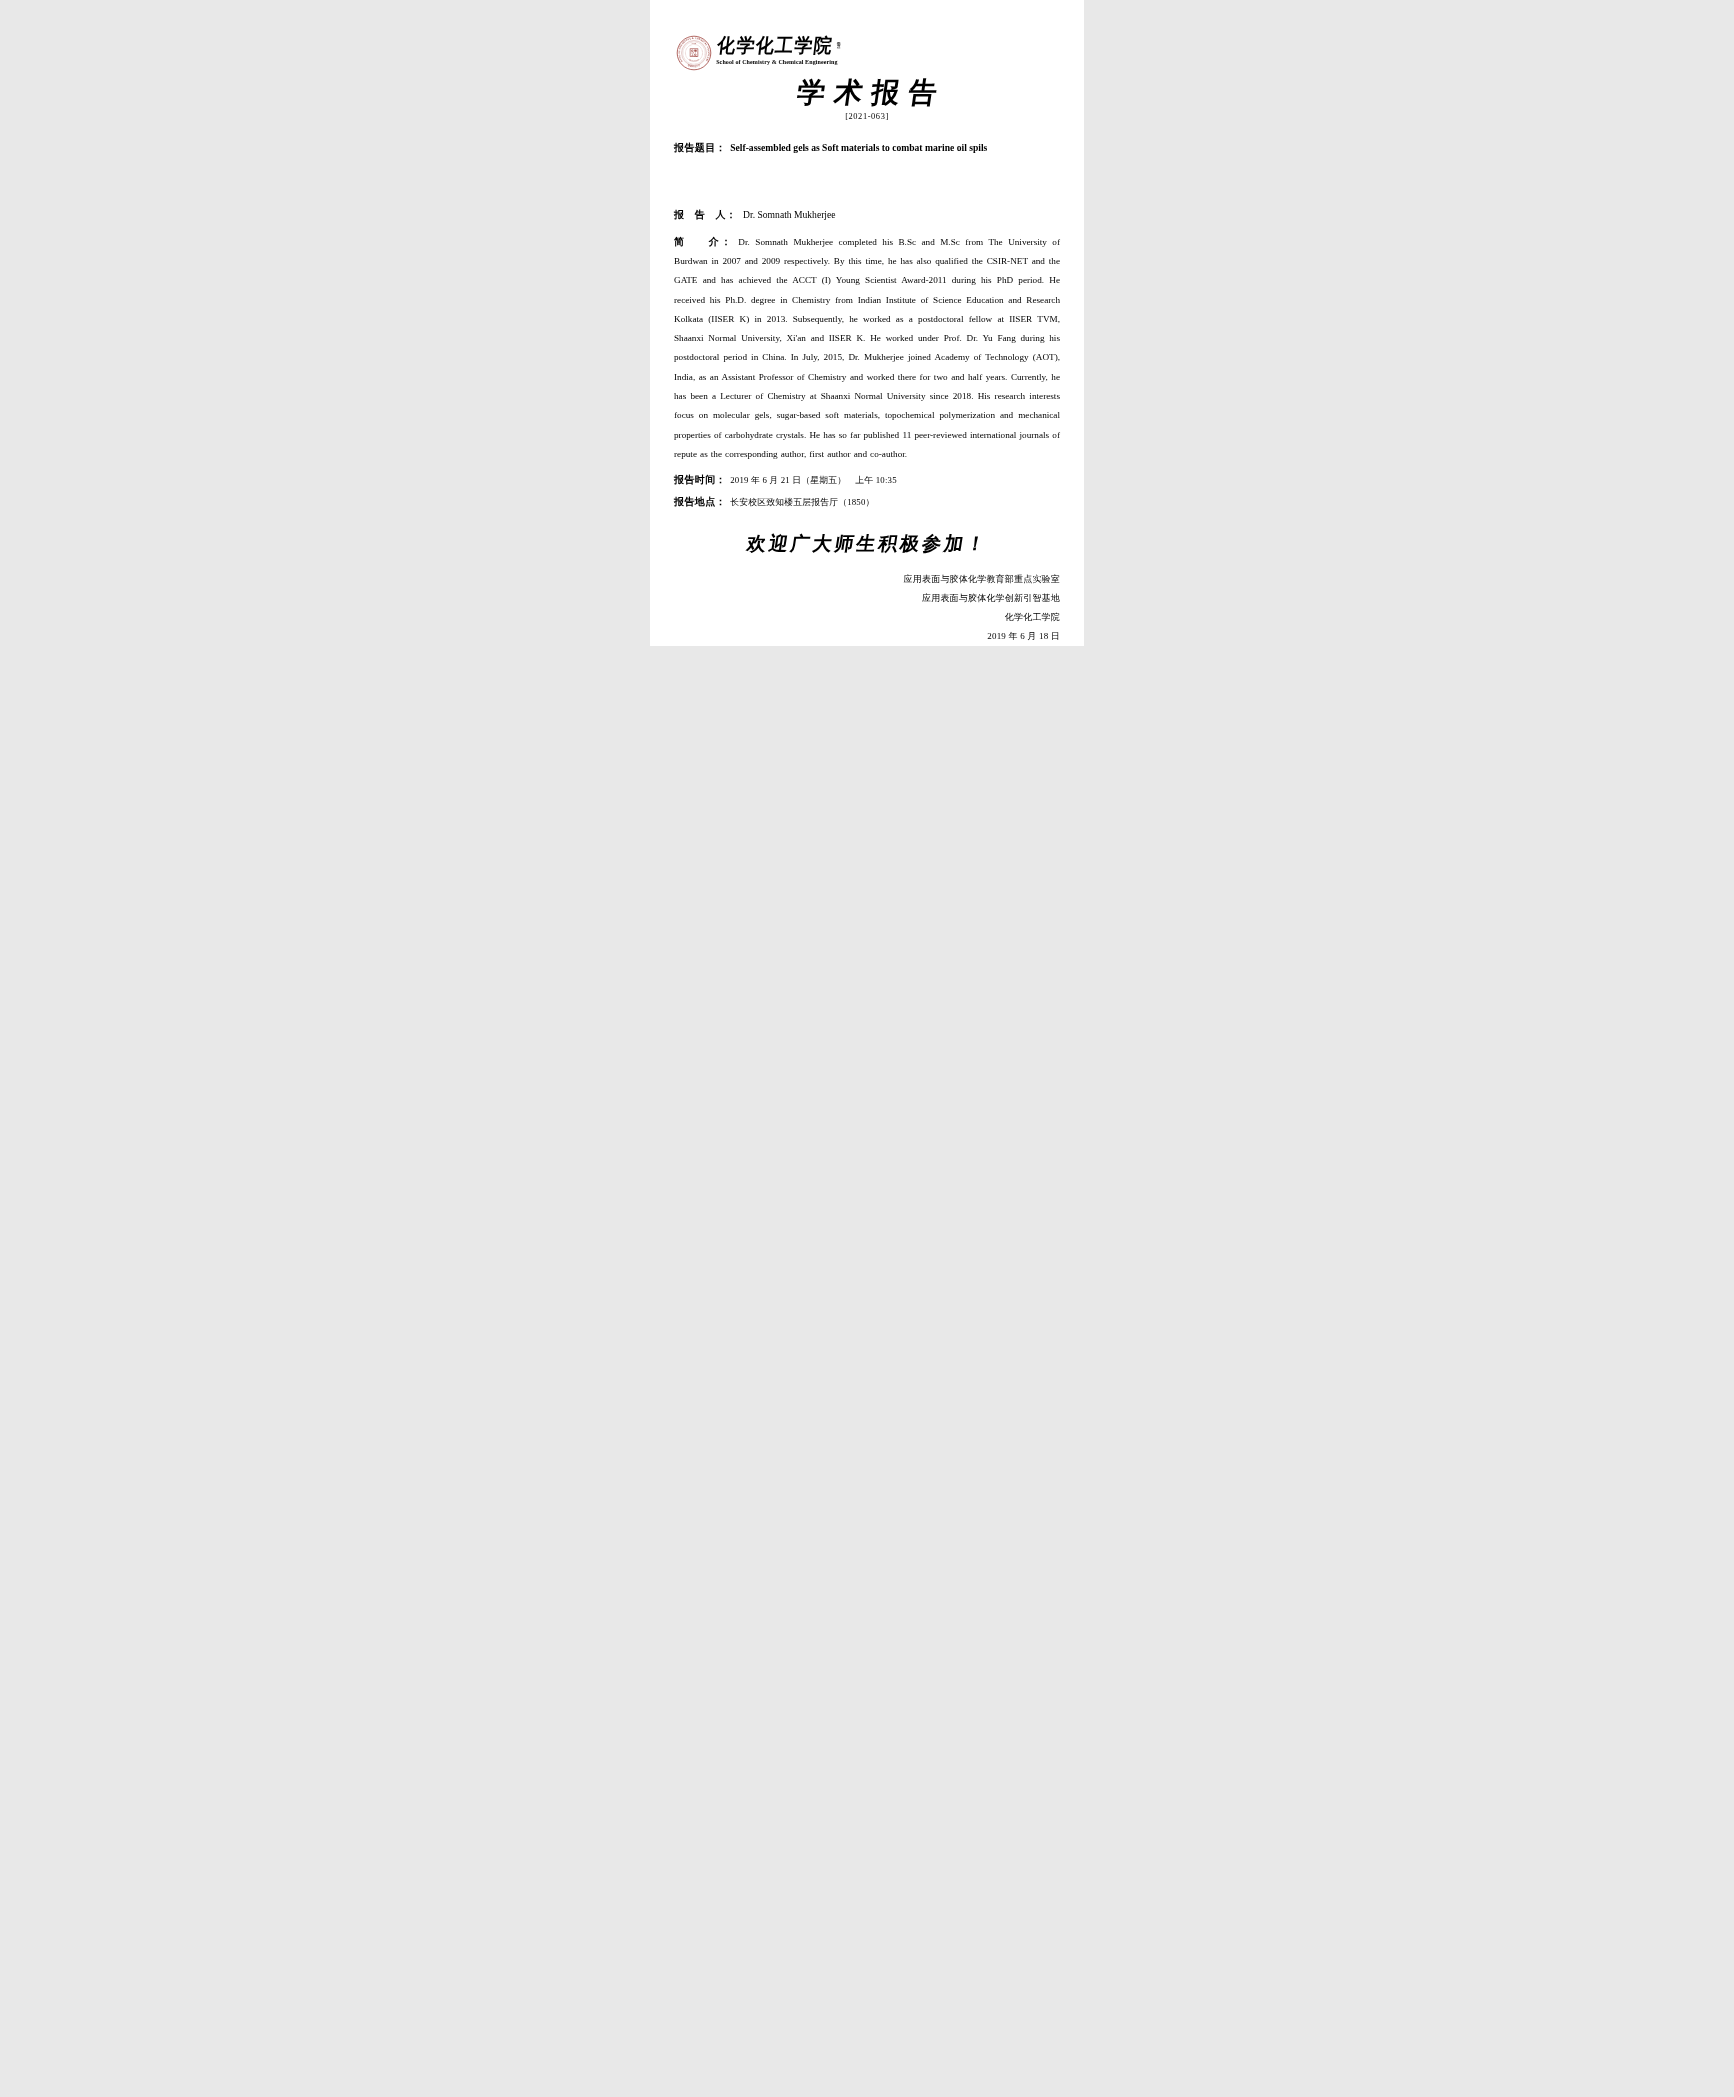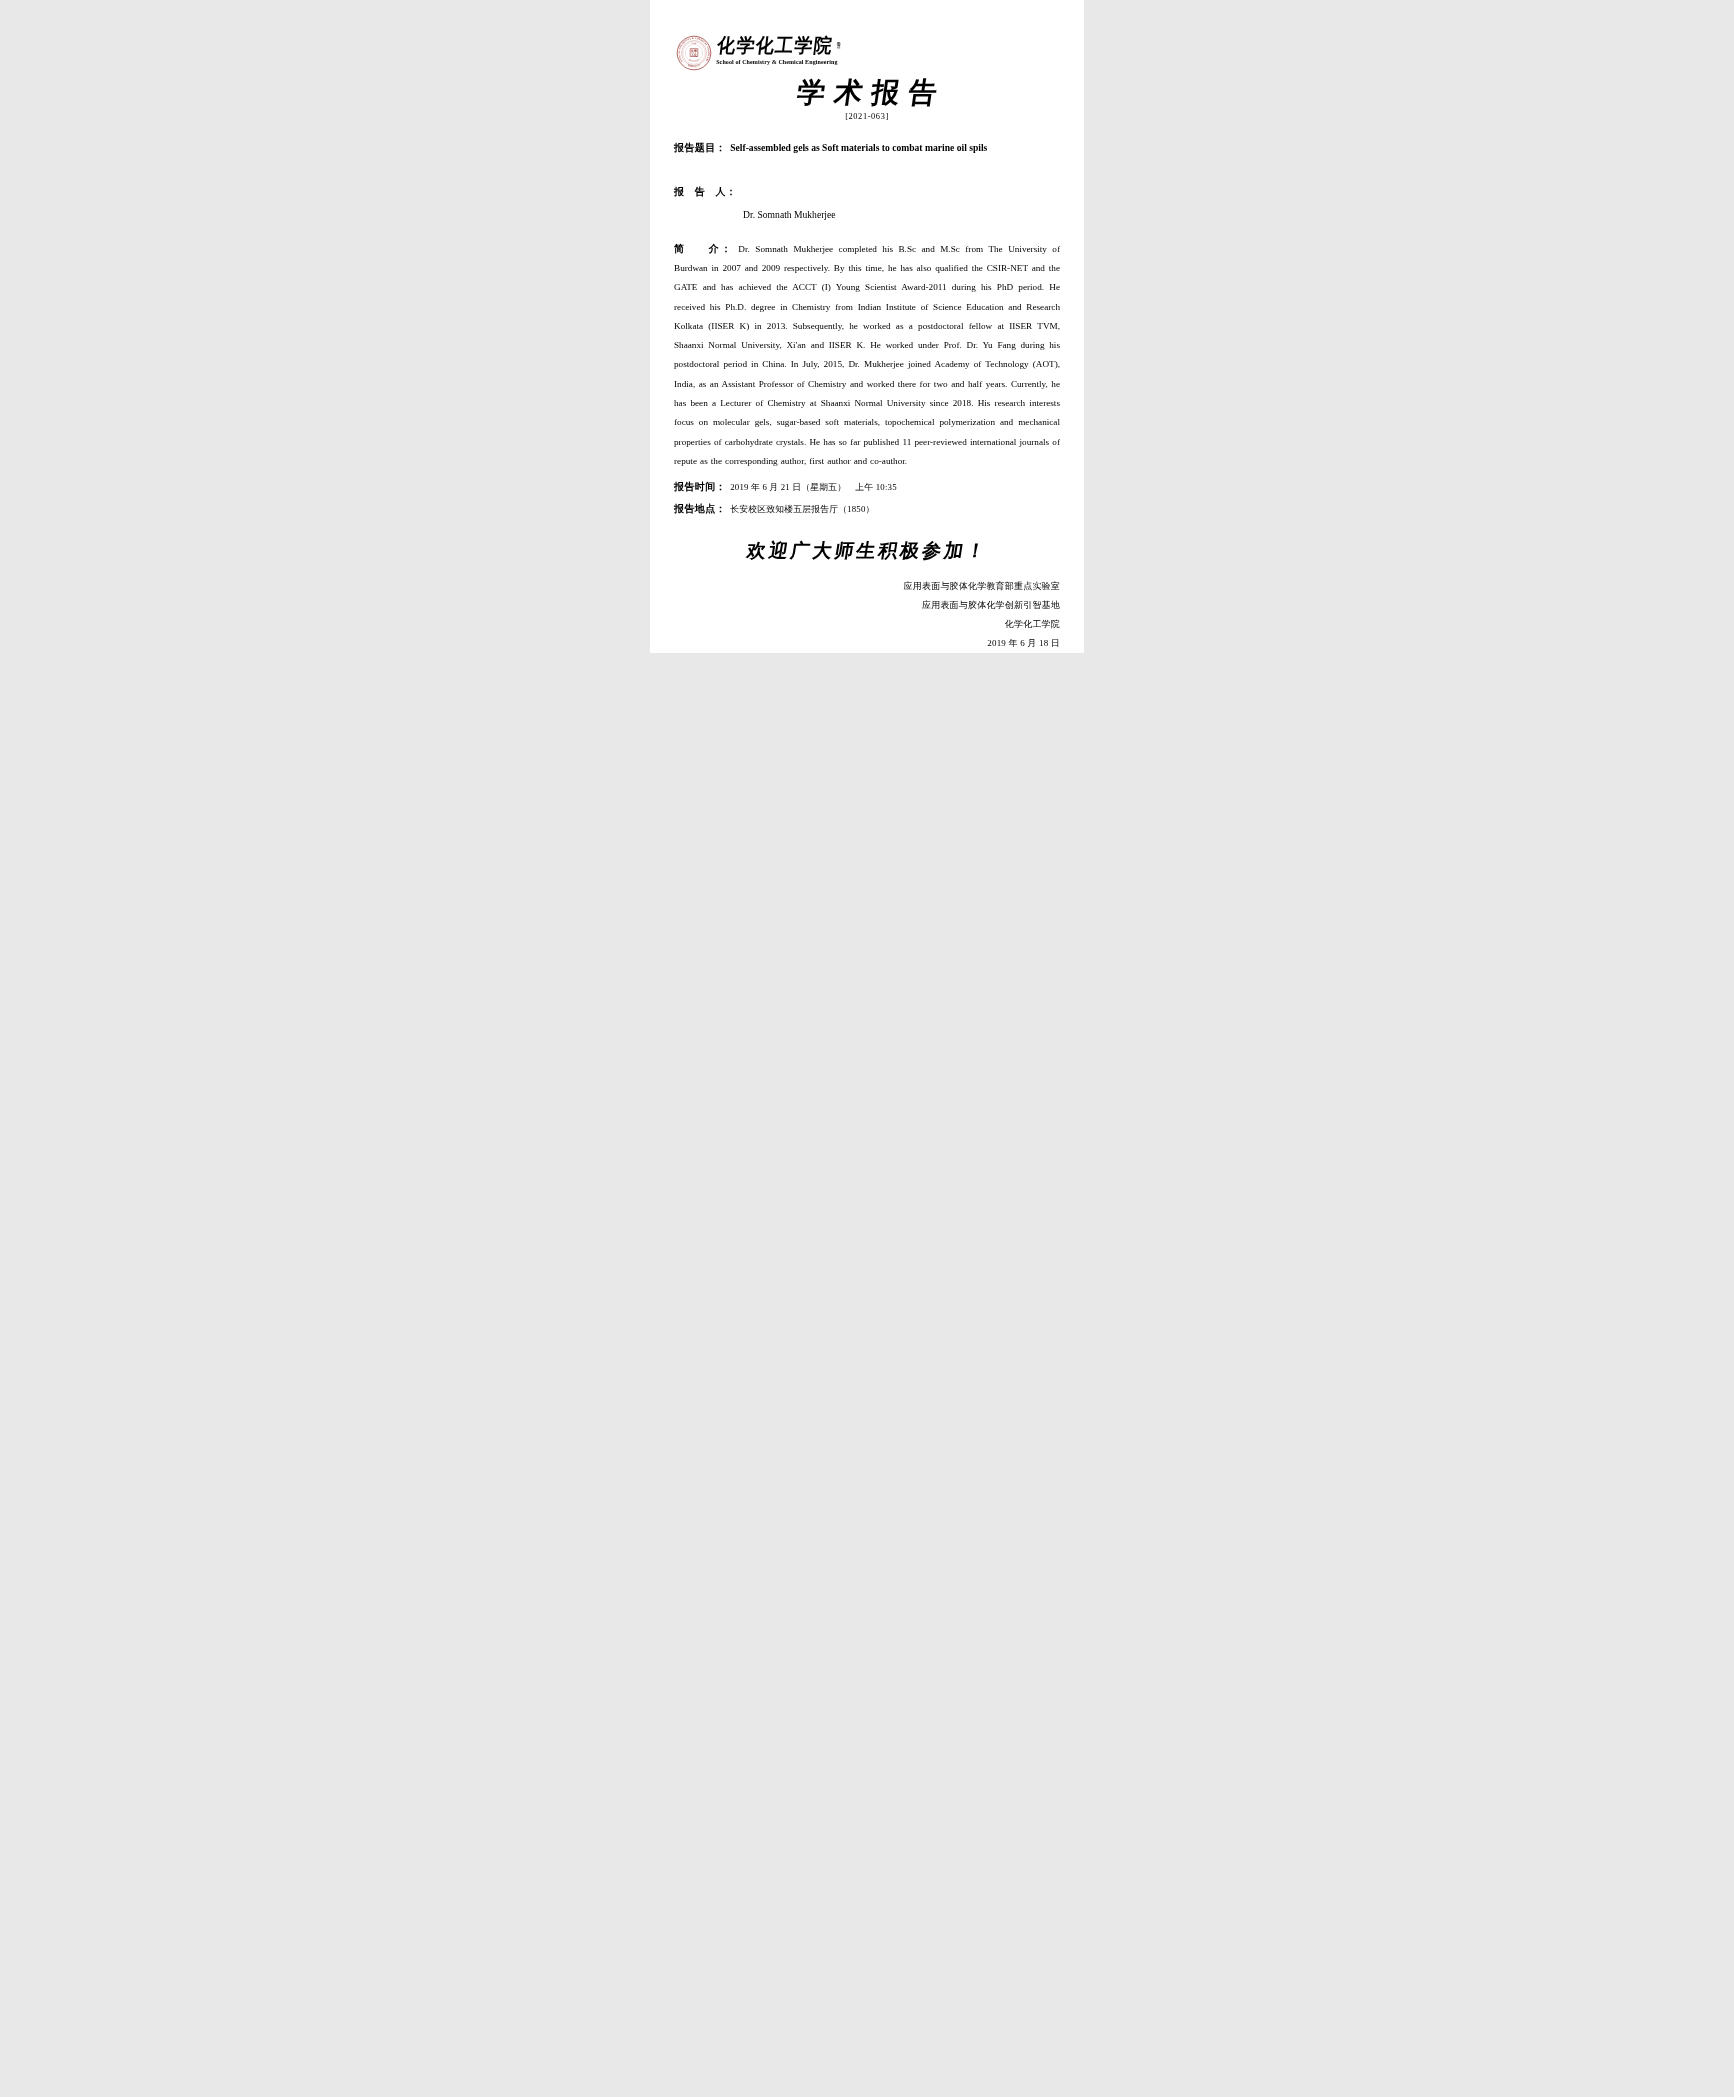--- a/index.html
+++ b/index.html
@@ -72,27 +72,27 @@
   
   .field{display:flex;align-items:baseline;padding:0 24px;}
   .label{
     font-family:"Liberation Sans","DejaVu Sans",sans-serif;
     font-weight:bold;
     font-size:10px;
     white-space:nowrap;
     letter-spacing:0.4px;
   }
   .field-topic{margin-top:20px;}
-  .field-speaker{margin-top:9.2px;align-items:center;}
+  .field-speaker{margin-top:9.2px;}
   .topic-value{font-size:9.6px;font-weight:bold;margin-left:4.2px;}
   .speaker-value{font-size:9.6px;margin-left:6.7px;margin-top:44px;}
   
   .bio{
     padding:0 24px;
-    margin-top:19px;
+    margin-top:10px;
     font-size:9.2px;
     line-height:19.3px;
     text-align:justify;
     text-align-last:left;
     word-spacing:0.8px;
   }
   .bio .label{margin-right:5px;letter-spacing:0;}
   
   .field-time{margin-top:6.7px;}
   .field-venue{margin-top:7.6px;}

